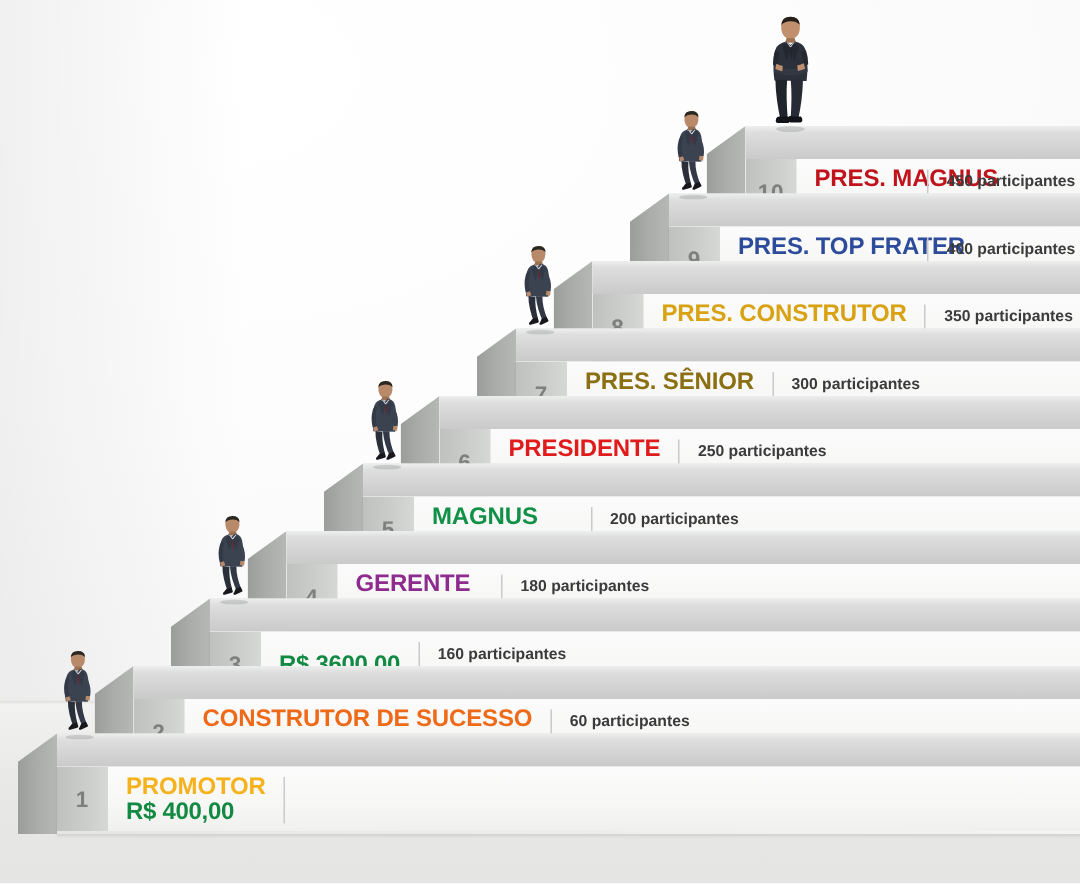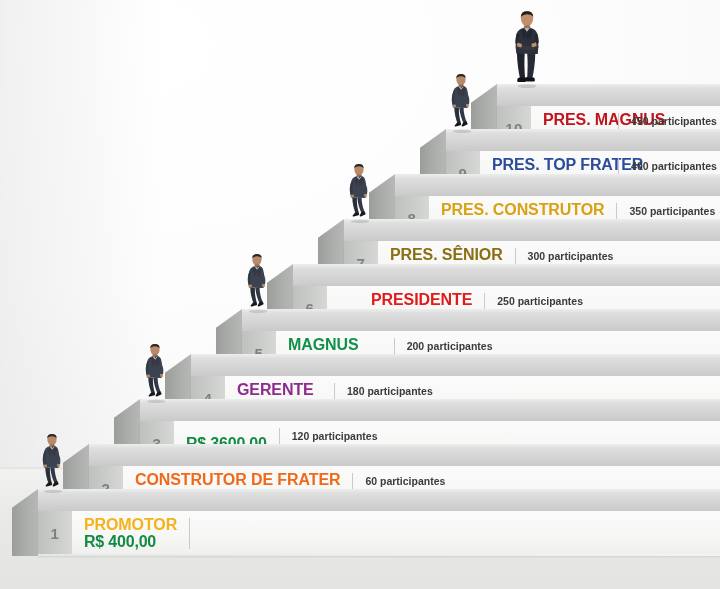--- a/index.html
+++ b/index.html
@@ -125,21 +125,21 @@
         <div class="tread" style="left: 89px; top: 444px; width: 637px; height: 22px;">
           <div class="tread-hi"></div>
         </div>
         <div class="sideface" style="left: 63px; top: 444px; width: 26px; height: 67px; clip-path: polygon(0% 28%, 100% 0%, 100% 100%, 0% 100%);"></div>
         <div class="riser" style="left: 89px; top: 466px; width: 637px; height: 45px;">
           <div class="numbox">
             <span>2</span>
           </div>
           <div class="labels">
             <div class="titleblock">
-              <div class="rank" style="color: rgb(239, 106, 24);">CONSTRUTOR DE FRATER</div>
+              <div class="rank" style="color: rgb(239, 106, 24);">CONSTRUTOR DE SUCESSO</div>
               <div class="value" style="color: rgb(19, 138, 67);">R$ 1200,00</div>
             </div>
             <div class="divider"></div>
             <div class="partic">
               <div>60 participantes</div>
               <div>na rede até 3º nível</div>
             </div>
           </div>
         </div>
       </div>
@@ -151,21 +151,21 @@
         <div class="riser" style="left: 140px; top: 421px; width: 586px; height: 45px;">
           <div class="numbox">
             <span>3</span>
           </div>
           <div class="labels">
             <div class="titleblock">
               <div class="value" style="color: rgb(19, 138, 67);">R$ 3600,00</div>
             </div>
             <div class="divider"></div>
             <div class="partic">
-              <div>120 participantes</div>
+              <div>160 participantes</div>
               <div>na rede até 3º nível</div>
             </div>
           </div>
         </div>
       </div>
       <div class="step" style="inset: 0px; z-index: 27; padding-left: 44px;">
         <div class="tread" style="left: 191px; top: 354px; width: 535px; height: 22px;">
           <div class="tread-hi"></div>
         </div>
         <div class="sideface" style="left: 165px; top: 354px; width: 26px; height: 67px; clip-path: polygon(0% 28%, 100% 0%, 100% 100%, 0% 100%);"></div>
@@ -212,21 +212,21 @@
         <div class="tread" style="left: 293px; top: 264px; width: 433px; height: 22px;">
           <div class="tread-hi"></div>
         </div>
         <div class="sideface" style="left: 267px; top: 264px; width: 26px; height: 67px; clip-path: polygon(0% 28%, 100% 0%, 100% 100%, 0% 100%);"></div>
         <div class="riser" style="left: 293px; top: 286px; width: 433px; height: 45px;">
           <div class="numbox">
             <span>6</span>
           </div>
           <div class="labels">
             <div class="titleblock">
-              <div class="rank" style="color: rgb(224, 27, 27); margin-left: 32px;">PRESIDENTE</div>
+              <div class="rank" style="color: rgb(224, 27, 27);">PRESIDENTE</div>
               <div class="value" style="color: rgb(19, 138, 67);">R$ 19.060,00</div>
             </div>
             <div class="divider"></div>
             <div class="partic">
               <div>250 participantes</div>
               <div>na rede até 3º nível</div>
             </div>
           </div>
         </div>
       </div>

